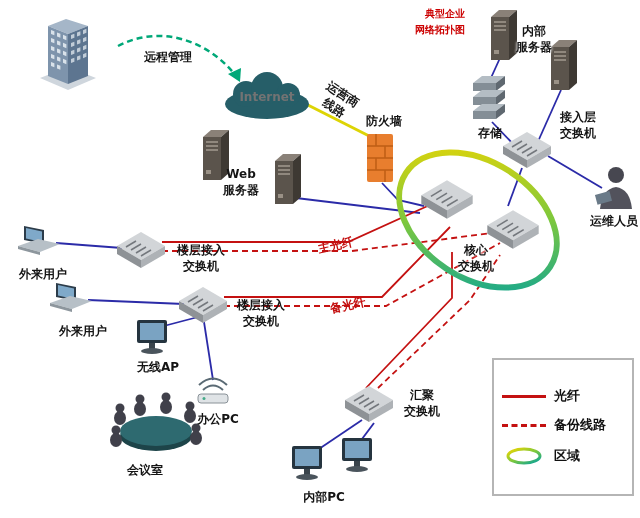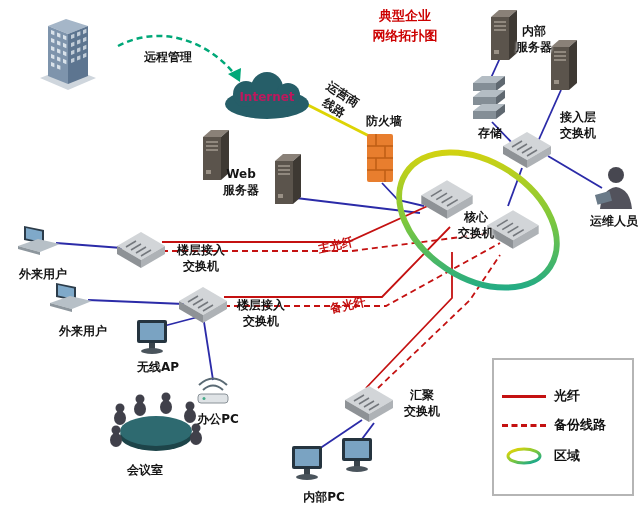--- a/index.html
+++ b/index.html
@@ -3,25 +3,25 @@
 <meta charset="utf-8">
 <style>
   * { margin:0; padding:0; box-sizing:border-box; }
   body { font-family:"DejaVu Sans","Liberation Sans",sans-serif; background:#fff; }
   .stage { position:relative; width:640px; height:518px; background:#fff; overflow:hidden; }
   .layer { position:absolute; left:0; top:0; }
   .icon { position:absolute; }
   .lbl { position:absolute; font-weight:bold; font-size:12px; color:#141414;
          white-space:pre-line; text-align:center; line-height:1.3; }
   .lbl.red { color:var(--fiber,#c41111); }
-  .lbl.white { color:#be185d; }
+  .lbl.white { color:#737373; }
   .lbl.halo { text-shadow:0 0 3px #fff,0 0 3px #fff; }
   .title { position:absolute; left:345px; top:6px; width:120px; font-weight:bold;
-           font-size:13px; color:var(--title,#cc0000); white-space:pre-line;
-           text-align:center; line-height:1.55; }
+           font-size:10px; color:var(--title,#cc0000); white-space:pre-line;
+           text-align:right; line-height:1.55; }
   .legend { position:absolute; left:492px; top:358px; width:142px; height:138px;
             border:2px solid #b5b5b5; background:#fff; display:flex; flex-direction:column;
             justify-content:space-evenly; padding:16px 8px; }
   .legend-row { display:flex; align-items:center; gap:8px; }
   .sample { width:44px; flex:0 0 44px; height:0; }
   .sample.fiber { border-top:3px solid var(--fiber,#c41111); }
   .sample.backup { border-top:3px dashed var(--fiber,#c41111); }
   .sample.ethernet { border-top:3px solid var(--ethernet,#2b2ba8); }
   .legend-label { font-weight:bold; font-size:13px; color:#111; }
   .defs-hidden { position:absolute; width:0; height:0; overflow:hidden; }
@@ -270,21 +270,21 @@
 线路</div>
   <div class="lbl" style="left:360px;top:114px;width:48px">防火墙</div>
   <div class="lbl" style="left:212px;top:167px;width:58px">Web
 服务器</div>
   <div class="lbl halo" style="left:510px;top:24px;width:48px">内部
 服务器</div>
   <div class="lbl" style="left:468px;top:126px;width:44px">存储</div>
   <div class="lbl" style="left:550px;top:110px;width:56px">接入层
 交换机</div>
   <div class="lbl" style="left:586px;top:214px;width:56px">运维人员</div>
-  <div class="lbl halo" style="left:448px;top:210px;width:56px">核心
+  <div class="lbl halo" style="left:448px;top:243px;width:56px">核心
 交换机</div>
   <div class="lbl" style="left:14px;top:267px;width:58px">外来用户</div>
   <div class="lbl" style="left:54px;top:324px;width:58px">外来用户</div>
   <div class="lbl" style="left:168px;top:243px;width:66px">楼层接入
 交换机</div>
   <div class="lbl" style="left:228px;top:298px;width:66px">楼层接入
 交换机</div>
   <div class="lbl" style="left:134px;top:360px;width:48px">无线AP</div>
   <div class="lbl" style="left:194px;top:412px;width:48px">办公PC</div>
   <div class="lbl" style="left:120px;top:463px;width:50px">会议室</div>

